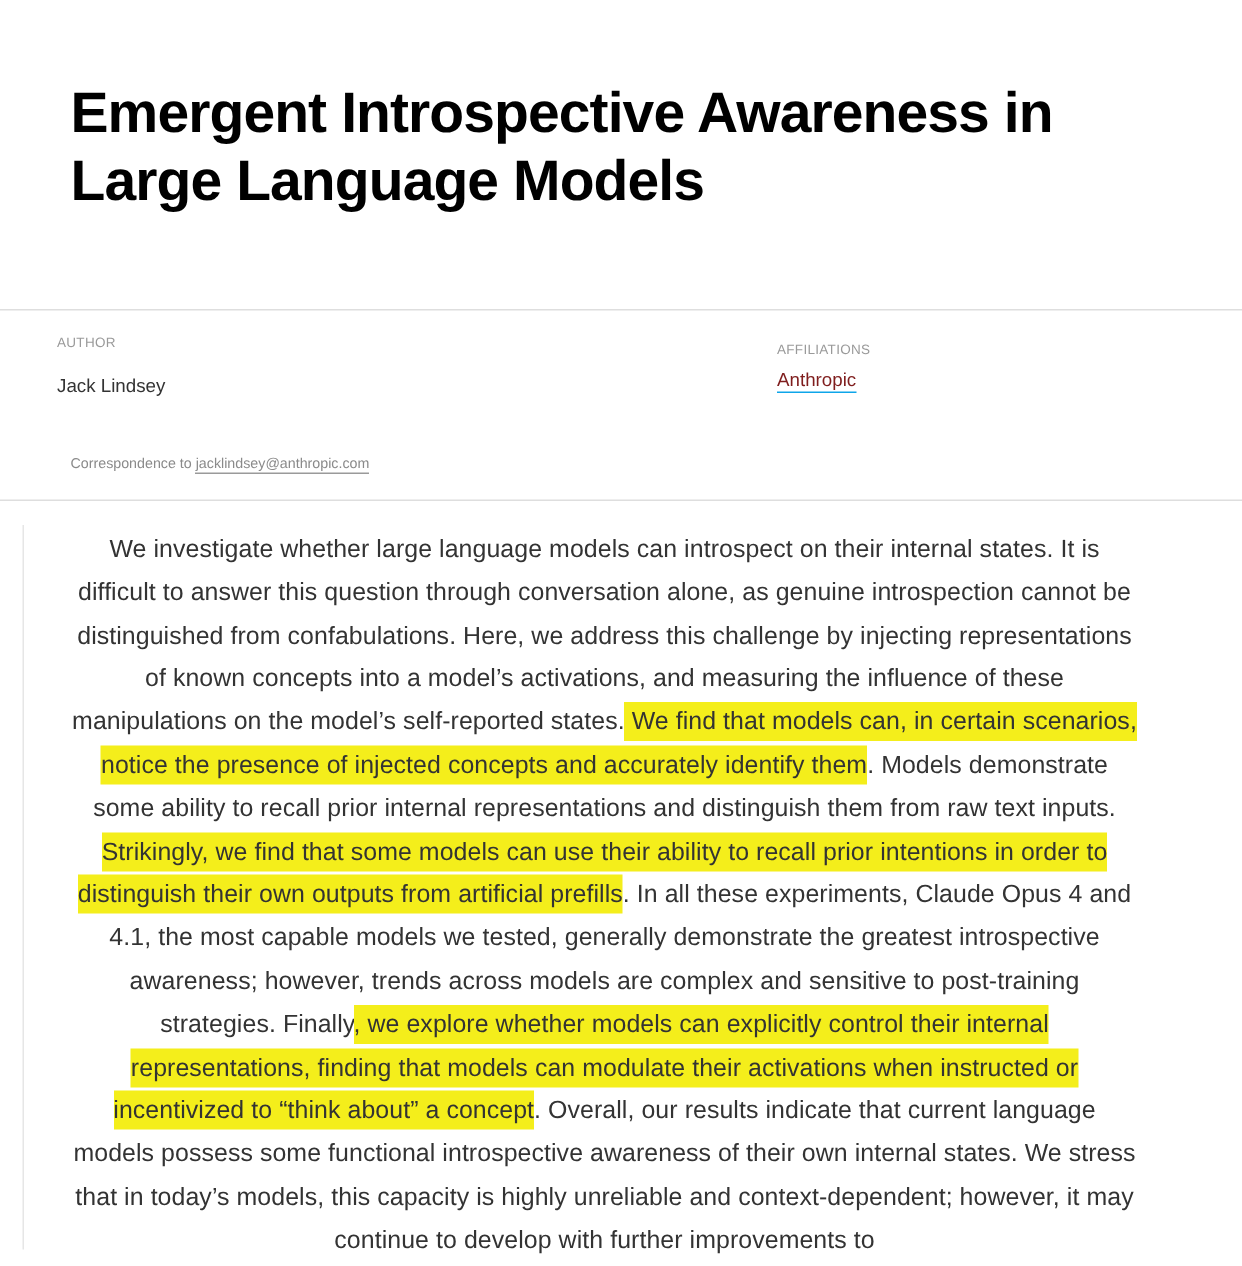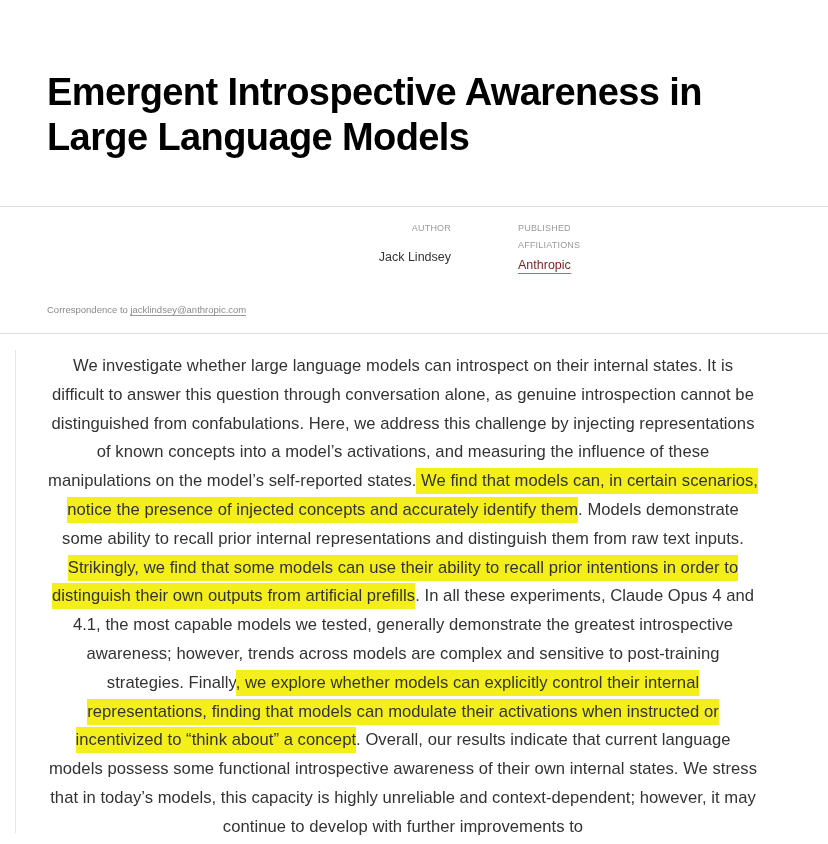--- a/index.html
+++ b/index.html
@@ -11,21 +11,21 @@
       width: 828px;
       height: 844px;
       overflow: hidden;
       position: relative;
       font-family: "Liberation Sans", "DejaVu Sans", sans-serif;
       color: #333333;
     }
     .title-block {
       position: absolute;
       left: 0;
-      top: 16px;
+      top: 0;
       width: 679px;
       height: 206px;
       background: #ffffff;
     }
     .title {
       position: absolute;
       left: 47px;
       top: 54px;
       width: 740px;
       margin: 0;
@@ -43,21 +43,21 @@
       height: 1px;
       background: #dedede;
     }
     .divider.top { top: 206px; }
     .divider.bottom { top: 333px; }
 
     .meta-col {
       position: absolute;
       top: 222px;
     }
-    .meta-col.left { left: 51px; width: 400px; text-align: right; }
+    .meta-col.left { left: 38px; width: 400px; }
     .meta-col.right { left: 518px; width: 280px; }
 
     .meta-label {
       font-size: 9px;
       line-height: 12px;
       letter-spacing: 0.2px;
       text-transform: uppercase;
       color: #9a9a9a;
       margin: 0;
     }
@@ -125,21 +125,20 @@
 <div class="divider top"></div>
 
 <div class="meta-col left">
   <p class="meta-label">AUTHOR</p>
   <p class="meta-value">Jack Lindsey</p>
 </div>
 
 <p class="correspondence"><span>Correspondence to </span><a>jacklindsey@anthropic.com</a></p>
 
 <div class="meta-col right">
-  <p class="meta-label">PUBLISHED</p>
   <p class="meta-label second">AFFILIATIONS</p>
   <p class="meta-value"><a class="meta-link">Anthropic</a></p>
 </div>
 
 <div class="divider bottom"></div>
 
 <div class="abstract-rule"></div>
 
 <p class="abstract"><span>We investigate whether large language models can introspect on their internal states. It is difficult to answer this question through conversation alone, as genuine introspection cannot be distinguished from confabulations. Here, we address this challenge by injecting representations of known concepts into a model’s activations, and measuring the influence of these manipulations on the model’s self-reported states.</span><span class="hl"> We find that models can, in certain scenarios, notice the presence of injected concepts and accurately identify them</span><span>. Models demonstrate some ability to recall prior internal representations and distinguish them from raw text inputs.</span><span class="hl"> Strikingly, we find that some models can use their ability to recall prior intentions in order to distinguish their own outputs from artificial prefills</span><span>. In all these experiments, Claude Opus 4 and 4.1, the most capable models we tested, generally demonstrate the greatest introspective awareness; however, trends across models are complex and sensitive to post-training strategies. Finally</span><span class="hl">, we explore whether models can explicitly control their internal representations, finding that models can modulate their activations when instructed or incentivized to “think about” a concept</span><span>. Overall, our results indicate that current language models possess some functional introspective awareness of their own internal states. We stress that in today’s models, this capacity is highly unreliable and context-dependent; however, it may continue to develop with further improvements to</span></p>
 

